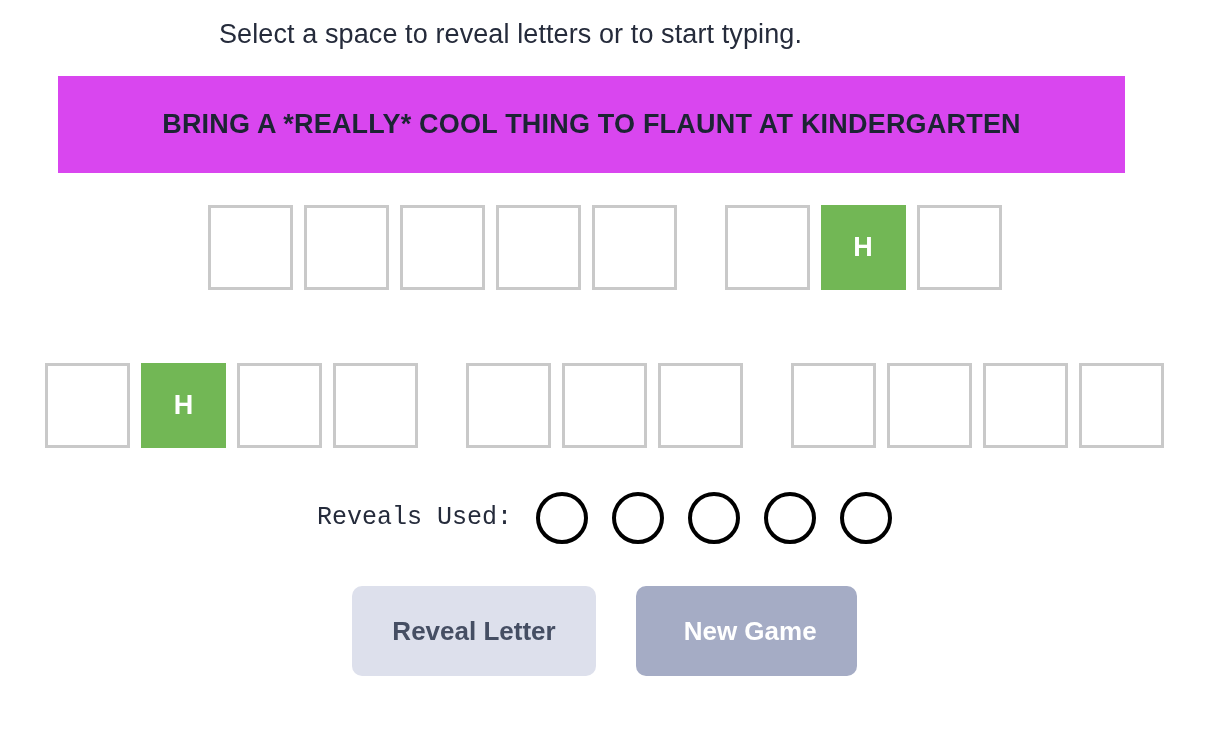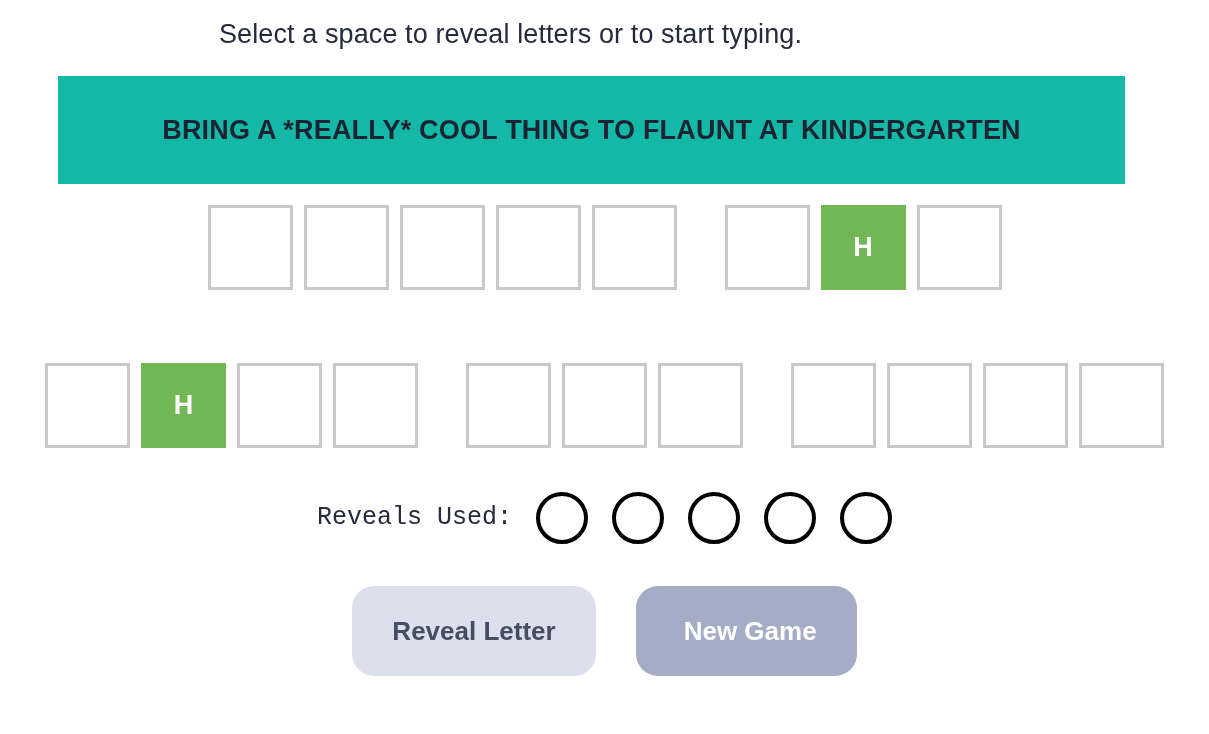--- a/index.html
+++ b/index.html
@@ -30,22 +30,22 @@
     color: #252b3b;
     letter-spacing: 0.1px;
   }
 
   
   .phrase-banner {
     position: absolute;
     top: 76px;
     left: 58px;
     width: 1067px;
-    height: 108px;
-    background: #14b8a6;
+    height: 97px;
+    background: #d946ef;
     display: flex;
     align-items: center;
     justify-content: center;
   }
   .phrase-text {
     font-size: 27px;
     font-weight: bold;
     color: #1c2433;
     letter-spacing: 0.2px;
     white-space: nowrap;
@@ -130,21 +130,21 @@
     position: absolute;
     top: 586px;
     left: 0;
     width: 1209px;
     display: flex;
     align-items: center;
     justify-content: center;
   }
   .btn {
     border: none;
-    border-radius: 22px;
+    border-radius: 10px;
     height: 90px;
     font-family: "Liberation Sans", sans-serif;
     font-size: 26px;
     font-weight: bold;
     cursor: pointer;
     display: flex;
     align-items: center;
     justify-content: center;
     padding: 0 40px;
     margin-right: 40px;

